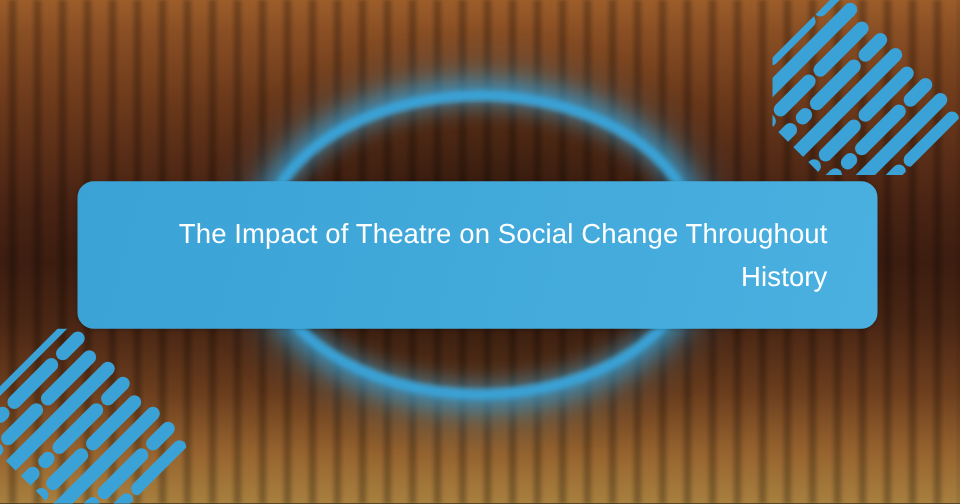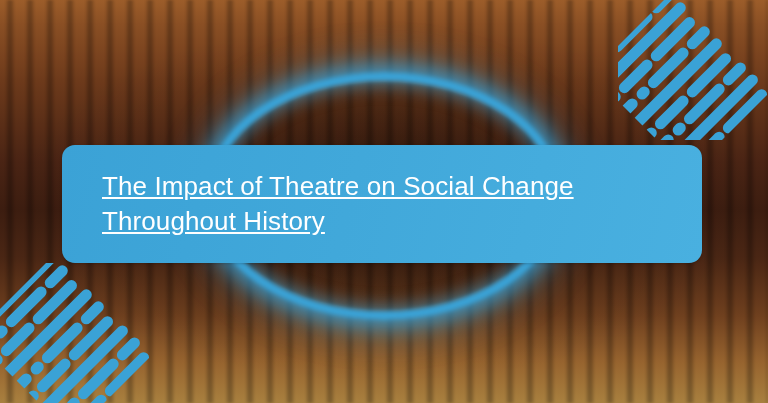--- a/index.html
+++ b/index.html
@@ -104,28 +104,27 @@
     border-radius: 13px;
     background: linear-gradient(105deg, #3ba2d6 0%, #41a8da 45%, #49b0e0 100%);
     display: flex;
     align-items: center;
     justify-content: center;
     box-shadow: 0 1px 3px rgba(0,0,0,0.18);
   }
 
   .title-text {
     color: #ffffff;
-    font-size: 26px;
+    font-size: 22px;
     line-height: 35px;
     font-weight: 400;
-    text-align: left;
+    text-align: right;
     letter-spacing: .1px;
     max-width: 560px;
     text-rendering: optimizeLegibility;
-    text-decoration: underline;
   }
 </style>
 </head>
 <body>
 
 <div id="stage">
 
   <div class="bg-base"></div>
   <div class="bg-stripes"></div>
   <div class="bg-vignette"></div>

